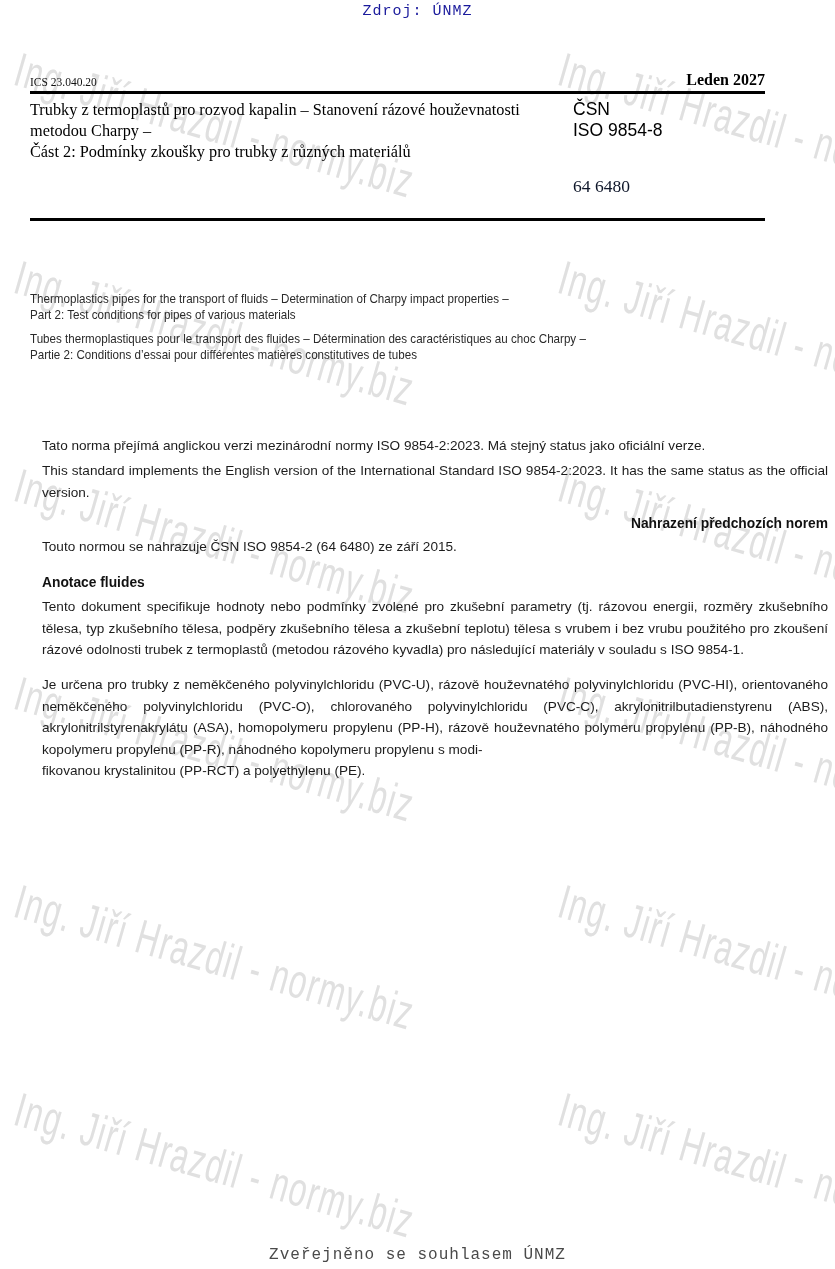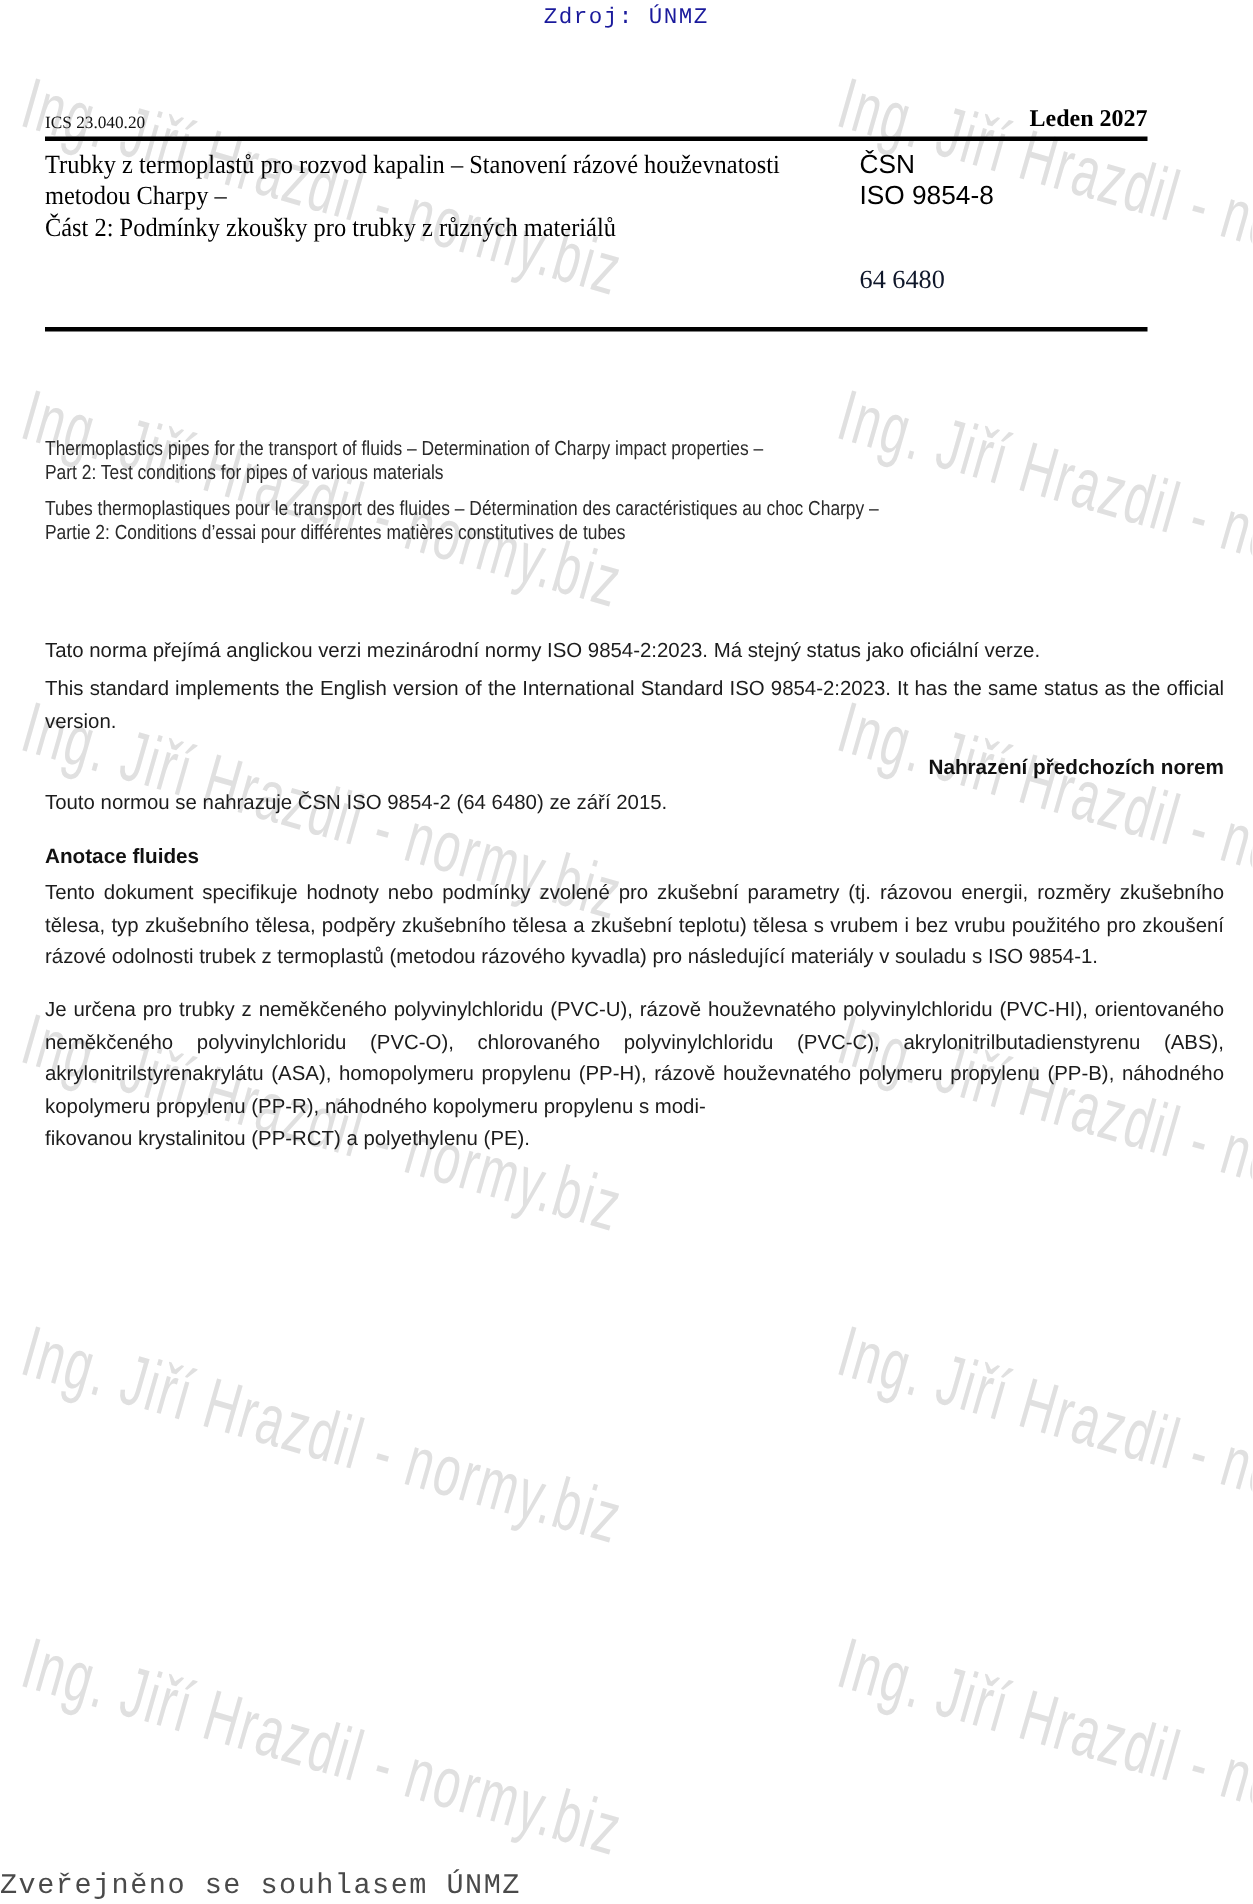--- a/index.html
+++ b/index.html
@@ -64,36 +64,36 @@
     font-family: "Liberation Serif", serif; font-size: 17.5px; color: #0f172a;
   }
   .title-en, .title-fr {
     position: absolute; left: 30px;
     font-size: 13.5px; line-height: 16.3px; color: #2a2a2a;
     white-space: pre; transform: scaleX(0.86); transform-origin: 0 0;
   }
   .title-en { top: 291px; }
   .title-fr { top: 331px; }
   .body-p, .body-h {
-    position: absolute; left: 30px; width: 786px; margin: 0;
+    position: absolute; left: 30px; width: 786px; margin: 12px;
     font-size: 13.6px; line-height: 21.5px; color: #1c1c1c;
   }
   .body-h { font-weight: bold; font-size: 13.8px; color: #111; }
   .just { text-align: justify; }
   .pre { white-space: pre-line; }
   .p-adopt-cs { top: 423px; }
   .p-adopt-en { top: 448px; }
   .h-replace  { top: 501px; text-align: right; }
   .p-replace  { top: 524px; }
   .h-annot    { top: 560px; }
   .p-annot1   { top: 584px; }
   .p-annot2   { top: 662px; }
   .footer-note {
     position: absolute; top: 1246px; left: 0; right: 0;
-    font-size: 19px; letter-spacing: 1px;
+    text-align: center; font-size: 16px; letter-spacing: 1px;
   }
 </style>
 </head>
 <body>
 
 <div class="page">
 
   <div class="watermark-layer">
     <div class="wm r1 c1" style="color: rgb(224, 224, 224);">Ing. Jiří Hrazdil - normy.biz</div>
     <div class="wm r1 c2" style="color: rgb(224, 224, 224);">Ing. Jiří Hrazdil - normy.biz</div>

